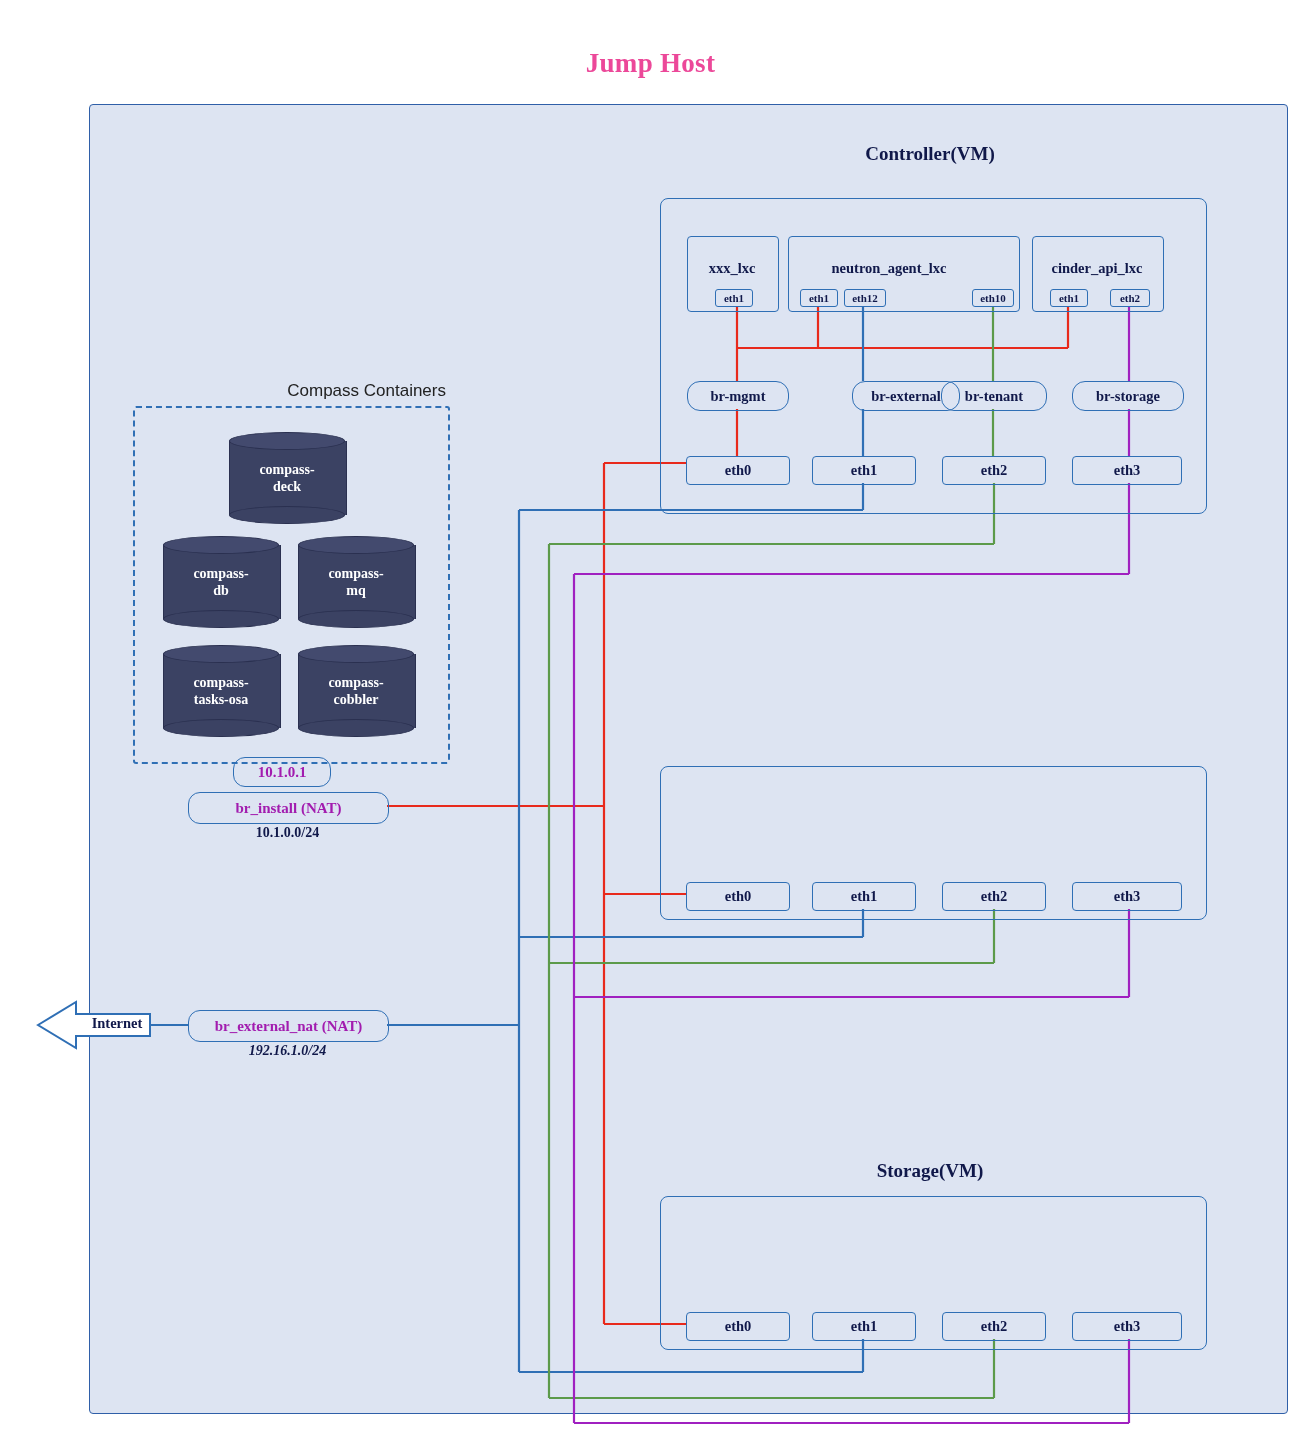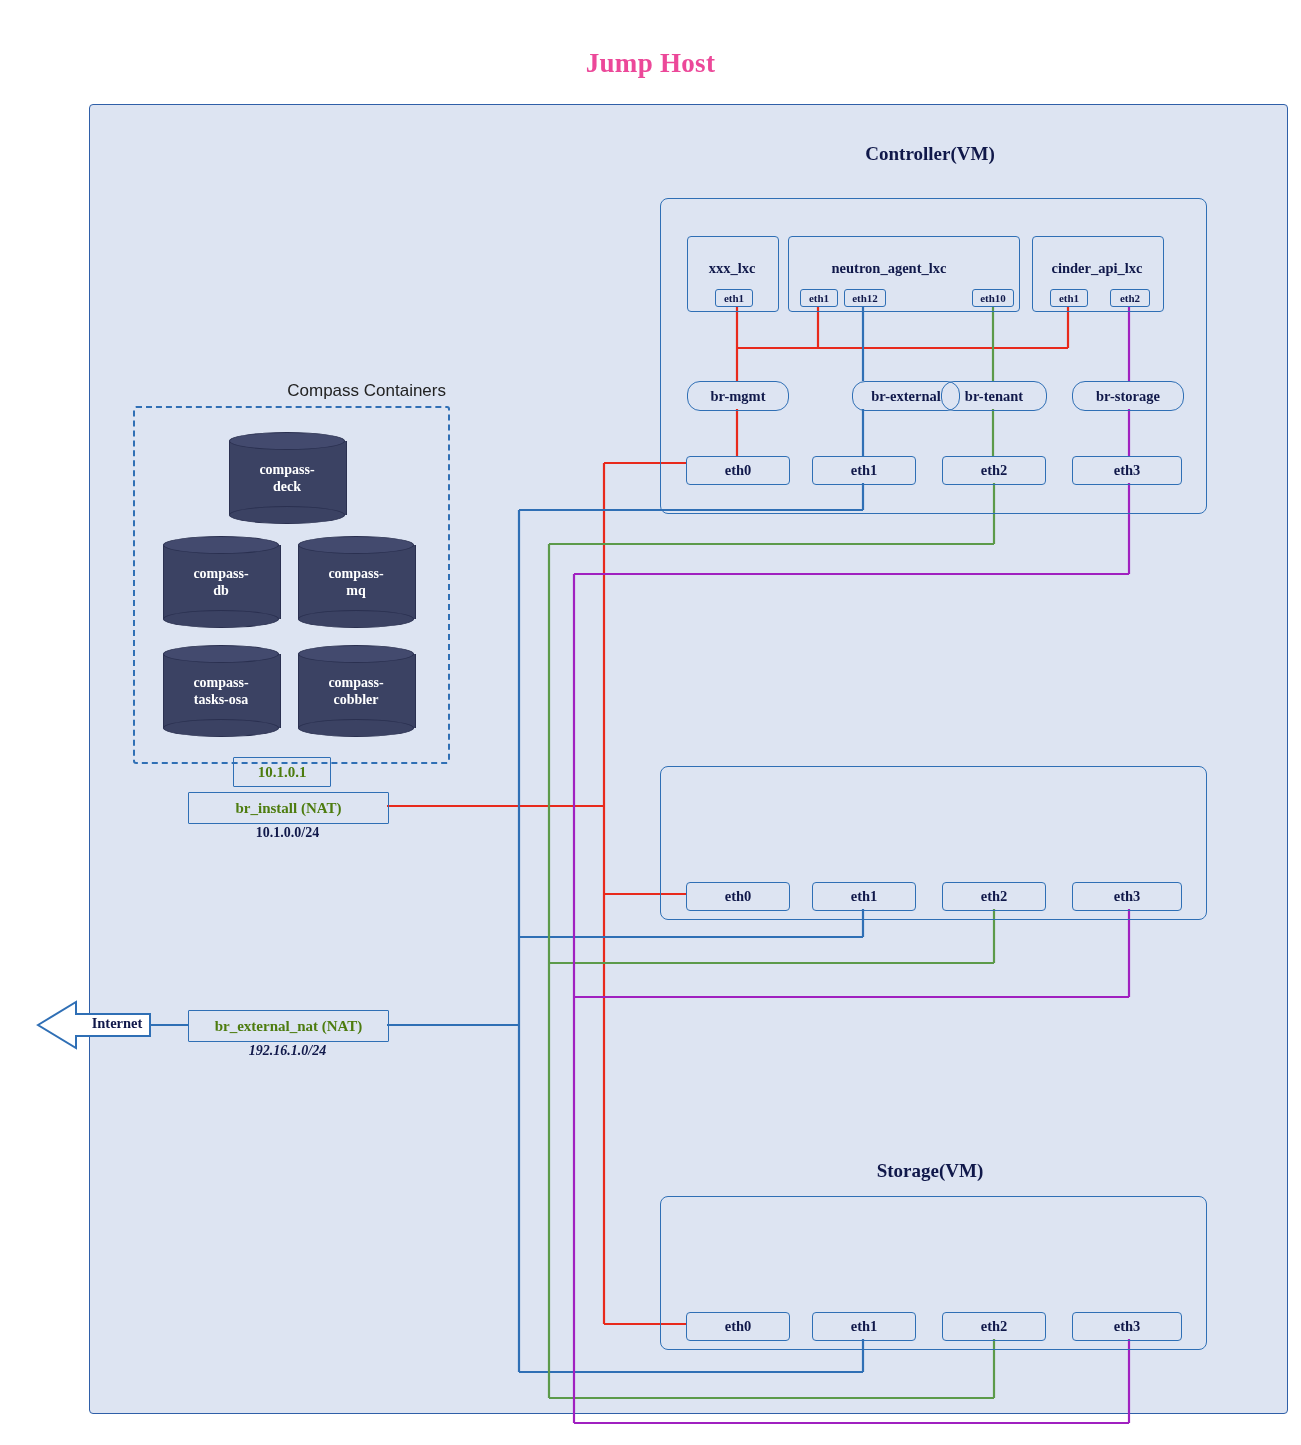--- a/index.html
+++ b/index.html
@@ -73,22 +73,22 @@
     background:#3b4263;border:1.5px solid #2a3050;box-sizing:border-box;
   }
   .cyl-text{
     position:absolute;left:0;top:0;width:100%;height:100%;
     display:flex;align-items:center;justify-content:center;flex-direction:column;
     color:#ffffff;font-size:14px;font-weight:bold;line-height:17px;text-align:center;
     font-family:"Liberation Serif", serif;
   }
 
   .nat-box{
-    border:1.3px solid #2f6fb5;border-radius:1px;background:transparent;
-    font-size:15px;font-weight:bold;color:#4d7c0f;text-align:center;
+    border:1.3px solid #2f6fb5;border-radius:12px;background:transparent;
+    font-size:15px;font-weight:bold;color:#a21caf;text-align:center;
     font-family:"Liberation Serif", serif;
   }
   .small-lbl{
     font-size:14px;font-weight:bold;color:#10184a;text-align:center;
     font-family:"Liberation Serif", serif;
   }
   #internet-lbl{
     font-size:14.5px;font-weight:bold;color:#10184a;text-align:center;
     font-family:"Liberation Serif", serif;
   }

